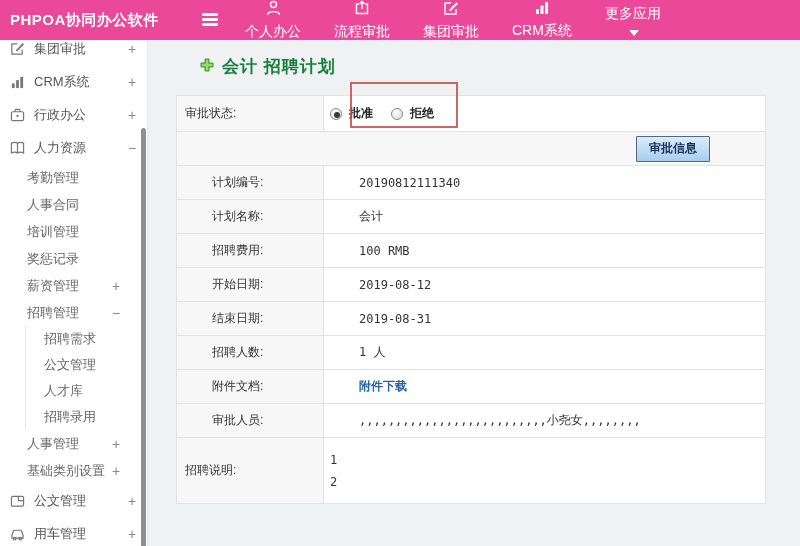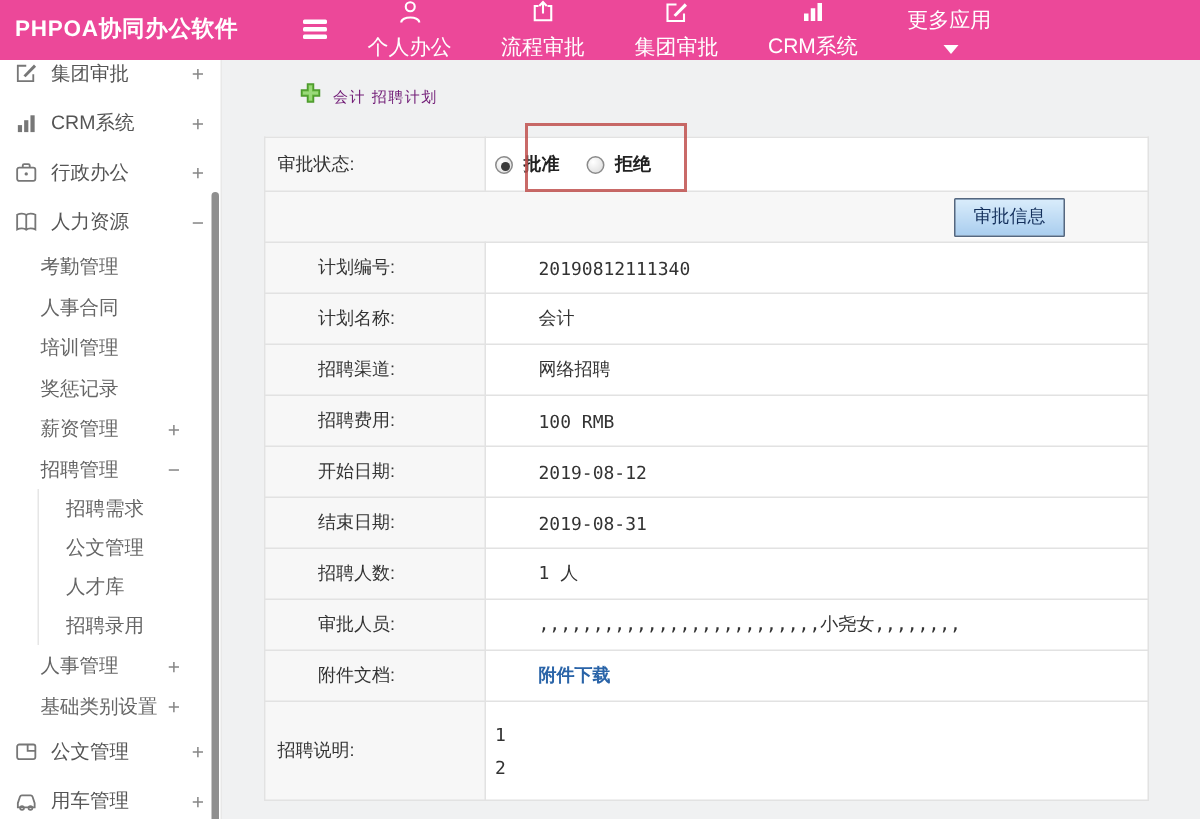--- a/index.html
+++ b/index.html
@@ -35,21 +35,21 @@
   li.msub .lbl { flex:1; }
   ul.subsub { margin-left:25px; border-left:1px solid #e6e6e6; padding-left:18px; }
   li.msub2 { height:26px; display:flex; align-items:center; color:#666; font-size:13px; cursor:pointer; }
   .side-scrollbar { position:absolute; right:1px; top:88px; width:5px; height:420px;
                     background:#8f8f8f; border-radius:3px; }
 
   
   .main { position:absolute; left:148px; top:40px; width:652px; height:506px;
           background:#f0f1f2; overflow:hidden; }
   .content-title { display:flex; align-items:center; gap:8px; padding:15px 0 0 52px; }
-  .content-title .ttl { font-size:10px; font-weight:normal; color:#701a75; letter-spacing:1px; }
+  .content-title .ttl { font-size:17px; font-weight:bold; color:#15803d; letter-spacing:1px; }
 
   table.form { border-collapse:collapse; margin:17px 0 0 28px; width:calc(100% - 62px);
                background:#fff; font-size:12px; color:#333; }
   table.form td { border:1px solid #e2e2e2; vertical-align:middle; }
   td.flabel { width:147px; background:#f7f7f7; padding-left:8px; color:#333; }
   td.fvalue { background:#fff; padding-left:6px;
               font-family:"DejaVu Sans Mono","Liberation Sans",monospace; font-size:12px; }
   tr.r-radio td { height:36px; }
   tr.r-btn td { height:34px; background:#f7f7f7; text-align:right; padding-right:55px; }
   tr.r-std td { height:34px;padding-left:35px; }
@@ -58,21 +58,21 @@
 
   .radio-group { display:flex; align-items:center; }
   .radio { width:12px; height:12px; border-radius:50%; border:1px solid #8a8a8a;
            background:radial-gradient(circle at 35% 30%, #ffffff, #d9d9d9); display:inline-block;
            position:relative; cursor:pointer; }
   .radio.checked::after { content:""; position:absolute; left:3px; top:3px; width:6px; height:6px;
                           border-radius:50%; background:#3a3a3a; }
   .radio-lbl { font-weight:bold; color:#222; margin:0 18px 0 7px; font-size:12px; }
 
   .approve-btn { display:inline-block; background:linear-gradient(#d9ecfb,#a9cdee);
-                 border:1px solid #55677f; color:#14305c; font-weight:normal; font-size:12px;
+                 border:1px solid #55677f; color:#14305c; font-weight:bold; font-size:12px;
                  padding:3px 12px 4px; cursor:pointer; border-radius:1px;
                  box-shadow:0 1px 0 rgba(255,255,255,.8); }
   a.attach-link { color:#2a64a8; font-weight:bold; text-decoration:none; cursor:pointer;
                   font-family:"Liberation Sans",sans-serif; }
 
   .annotation-box { position:absolute; left:202px; top:42px; width:108px; height:46px;
                     border:2px solid rgba(192,80,77,.85); z-index:10; pointer-events:none; }
 
   .plus-icon { display:block; }
 </style>
@@ -279,48 +279,44 @@
     </tr>
     <tr class="r-std">
       <td class="flabel">计划编号:</td>
       <td class="fvalue">20190812111340</td>
     </tr>
     <tr class="r-std">
       <td class="flabel">计划名称:</td>
       <td class="fvalue">会计</td>
     </tr>
     <tr class="r-std">
-      <td class="flabel">招聘渠道:</td>
-      <td class="fvalue">网络招聘</td>
-    </tr>
-    <tr class="r-std">
       <td class="flabel">招聘费用:</td>
       <td class="fvalue">100 RMB</td>
     </tr>
     <tr class="r-std">
       <td class="flabel">开始日期:</td>
       <td class="fvalue">2019-08-12</td>
     </tr>
     <tr class="r-std">
       <td class="flabel">结束日期:</td>
       <td class="fvalue">2019-08-31</td>
     </tr>
     <tr class="r-std">
       <td class="flabel">招聘人数:</td>
       <td class="fvalue">1 人</td>
-    </tr>
-    <tr class="r-std">
-      <td class="flabel">审批人员:</td>
-      <td class="fvalue">,,,,,,,,,,,,,,,,,,,,,,,,,,小尧女,,,,,,,,</td>
     </tr>
     <tr class="r-std">
       <td class="flabel">附件文档:</td>
       <td class="fvalue">
         <a class="attach-link">附件下载</a>
       </td>
+    </tr>
+    <tr class="r-std">
+      <td class="flabel">审批人员:</td>
+      <td class="fvalue">,,,,,,,,,,,,,,,,,,,,,,,,,,小尧女,,,,,,,,</td>
     </tr>
     <tr class="r-tall">
       <td class="flabel">招聘说明:</td>
       <td class="fvalue">
         <div class="line">1</div>
         <div class="line">2</div>
       </td>
     </tr>
   </tbody>
     </table>

